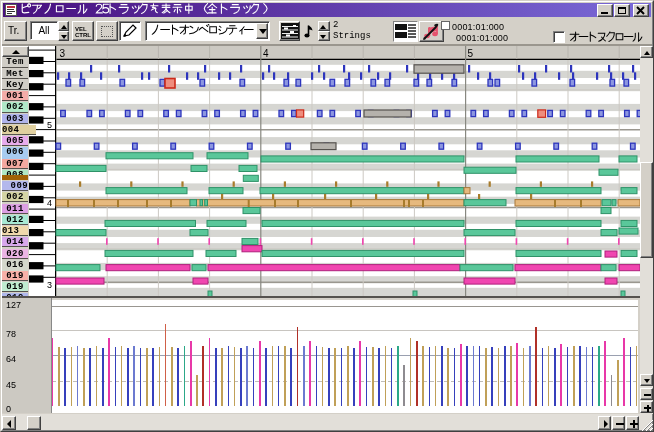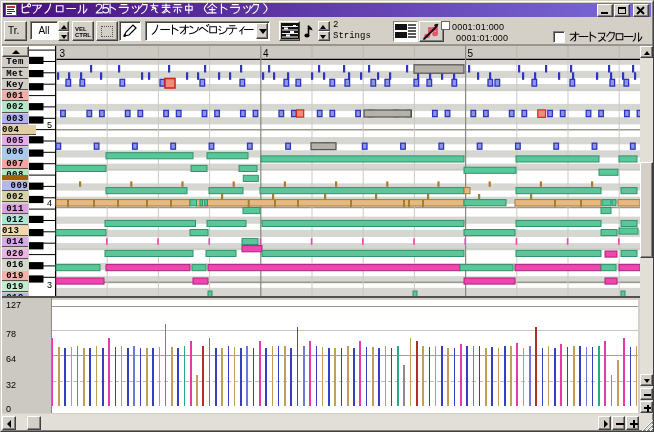--- a/index.html
+++ b/index.html
@@ -753,21 +753,21 @@
 <div style="position:absolute;left:2px;top:259.7px;width:26px;height:18px;background:#d4d8cc;border-bottom:1px solid #55524e;color:#000;font:bold 9px 'Liberation Mono',monospace;text-align:center;line-height:10px;letter-spacing:0.4px;overflow:hidden">016</div>
 <div style="position:absolute;left:2px;top:271.0px;width:26px;height:10.2px;background:#f8b0a8;border-bottom:1px solid #55524e;color:#000;font:bold 9px 'Liberation Mono',monospace;text-align:center;line-height:10px;letter-spacing:0.4px;overflow:hidden">019</div>
 <div style="position:absolute;left:2px;top:282.2px;width:26px;height:10.2px;background:#c0ecd0;border-bottom:1px solid #55524e;color:#000;font:bold 9px 'Liberation Mono',monospace;text-align:center;line-height:10px;letter-spacing:0.4px;overflow:hidden">019</div>
 <div style="position:absolute;left:2px;top:293.4px;width:26px;height:10.2px;background:#b0b8ec;border-bottom:1px solid #55524e;color:#000;font:bold 9px 'Liberation Mono',monospace;text-align:center;line-height:10px;letter-spacing:0.4px;overflow:hidden">019</div>
 
 <div style="position:absolute;left:2px;top:296px;width:650px;height:2px;background:#55524e"></div>
 <div style="position:absolute;left:2px;top:298px;width:50px;height:115px;background:#ccc9c2;border-right:1px solid #888"></div>
 <div style="position:absolute;left:6px;top:300px;width:40px;color:#000;font:9px 'Liberation Sans',sans-serif">127</div>
 <div style="position:absolute;left:6px;top:329px;width:40px;color:#000;font:9px 'Liberation Sans',sans-serif">78</div>
 <div style="position:absolute;left:6px;top:354px;width:40px;color:#000;font:9px 'Liberation Sans',sans-serif">64</div>
-<div style="position:absolute;left:6px;top:380px;width:40px;color:#000;font:9px 'Liberation Sans',sans-serif">32</div>
+<div style="position:absolute;left:6px;top:380px;width:40px;color:#000;font:9px 'Liberation Sans',sans-serif">45</div>
 <div style="position:absolute;left:6px;top:404px;width:40px;color:#000;font:9px 'Liberation Sans',sans-serif">0</div>
 
 <div style="position:absolute;left:640px;top:46px;width:13px;height:368px;background:#e2dfd9"></div>
 <div class="btn" style="left:640px;top:46px;width:13px;height:12px;">
     <div style="position:absolute;left:3px;top:4px;width:0;height:0;border-left:3.5px solid transparent;border-right:3.5px solid transparent;border-bottom:4px solid #000"></div>
   </div>
 <div class="btn" style="left:640px;top:162px;width:13px;height:96px"></div>
 <div class="btn" style="left:640px;top:374px;width:13px;height:12px;">
     <div style="position:absolute;left:3px;top:4px;width:0;height:0;border-left:3.5px solid transparent;border-right:3.5px solid transparent;border-top:4px solid #000"></div>
   </div>

